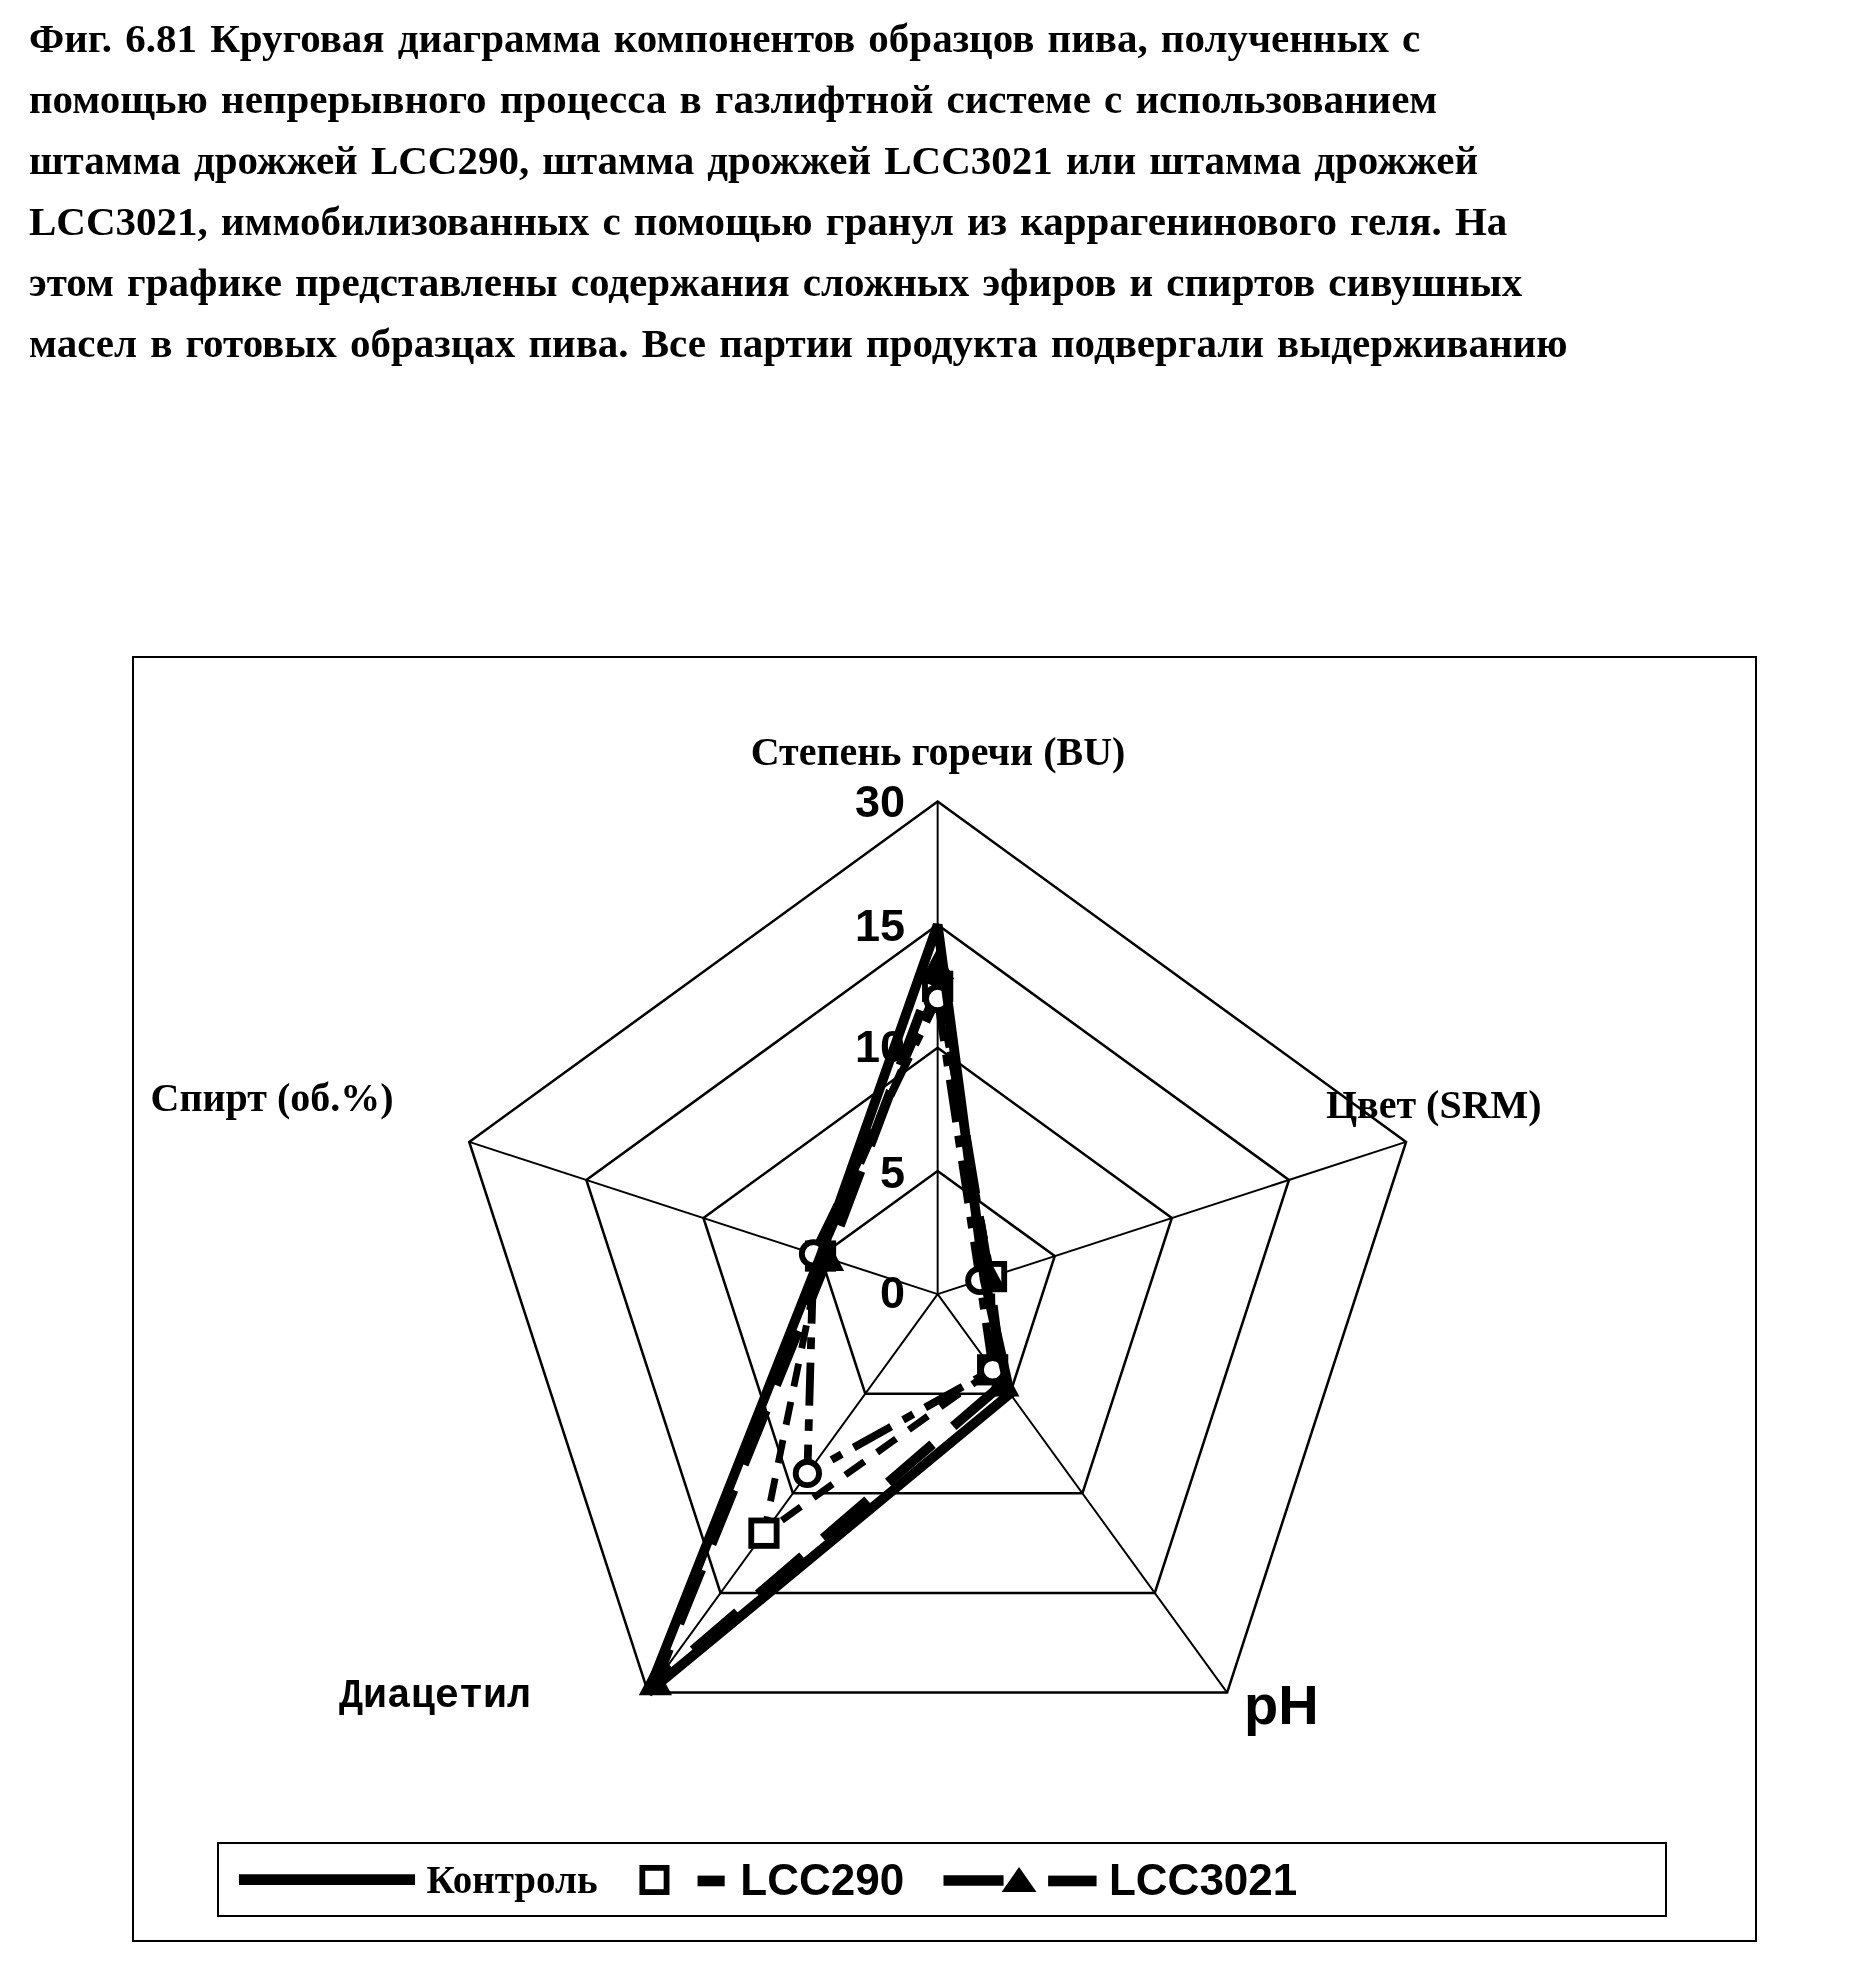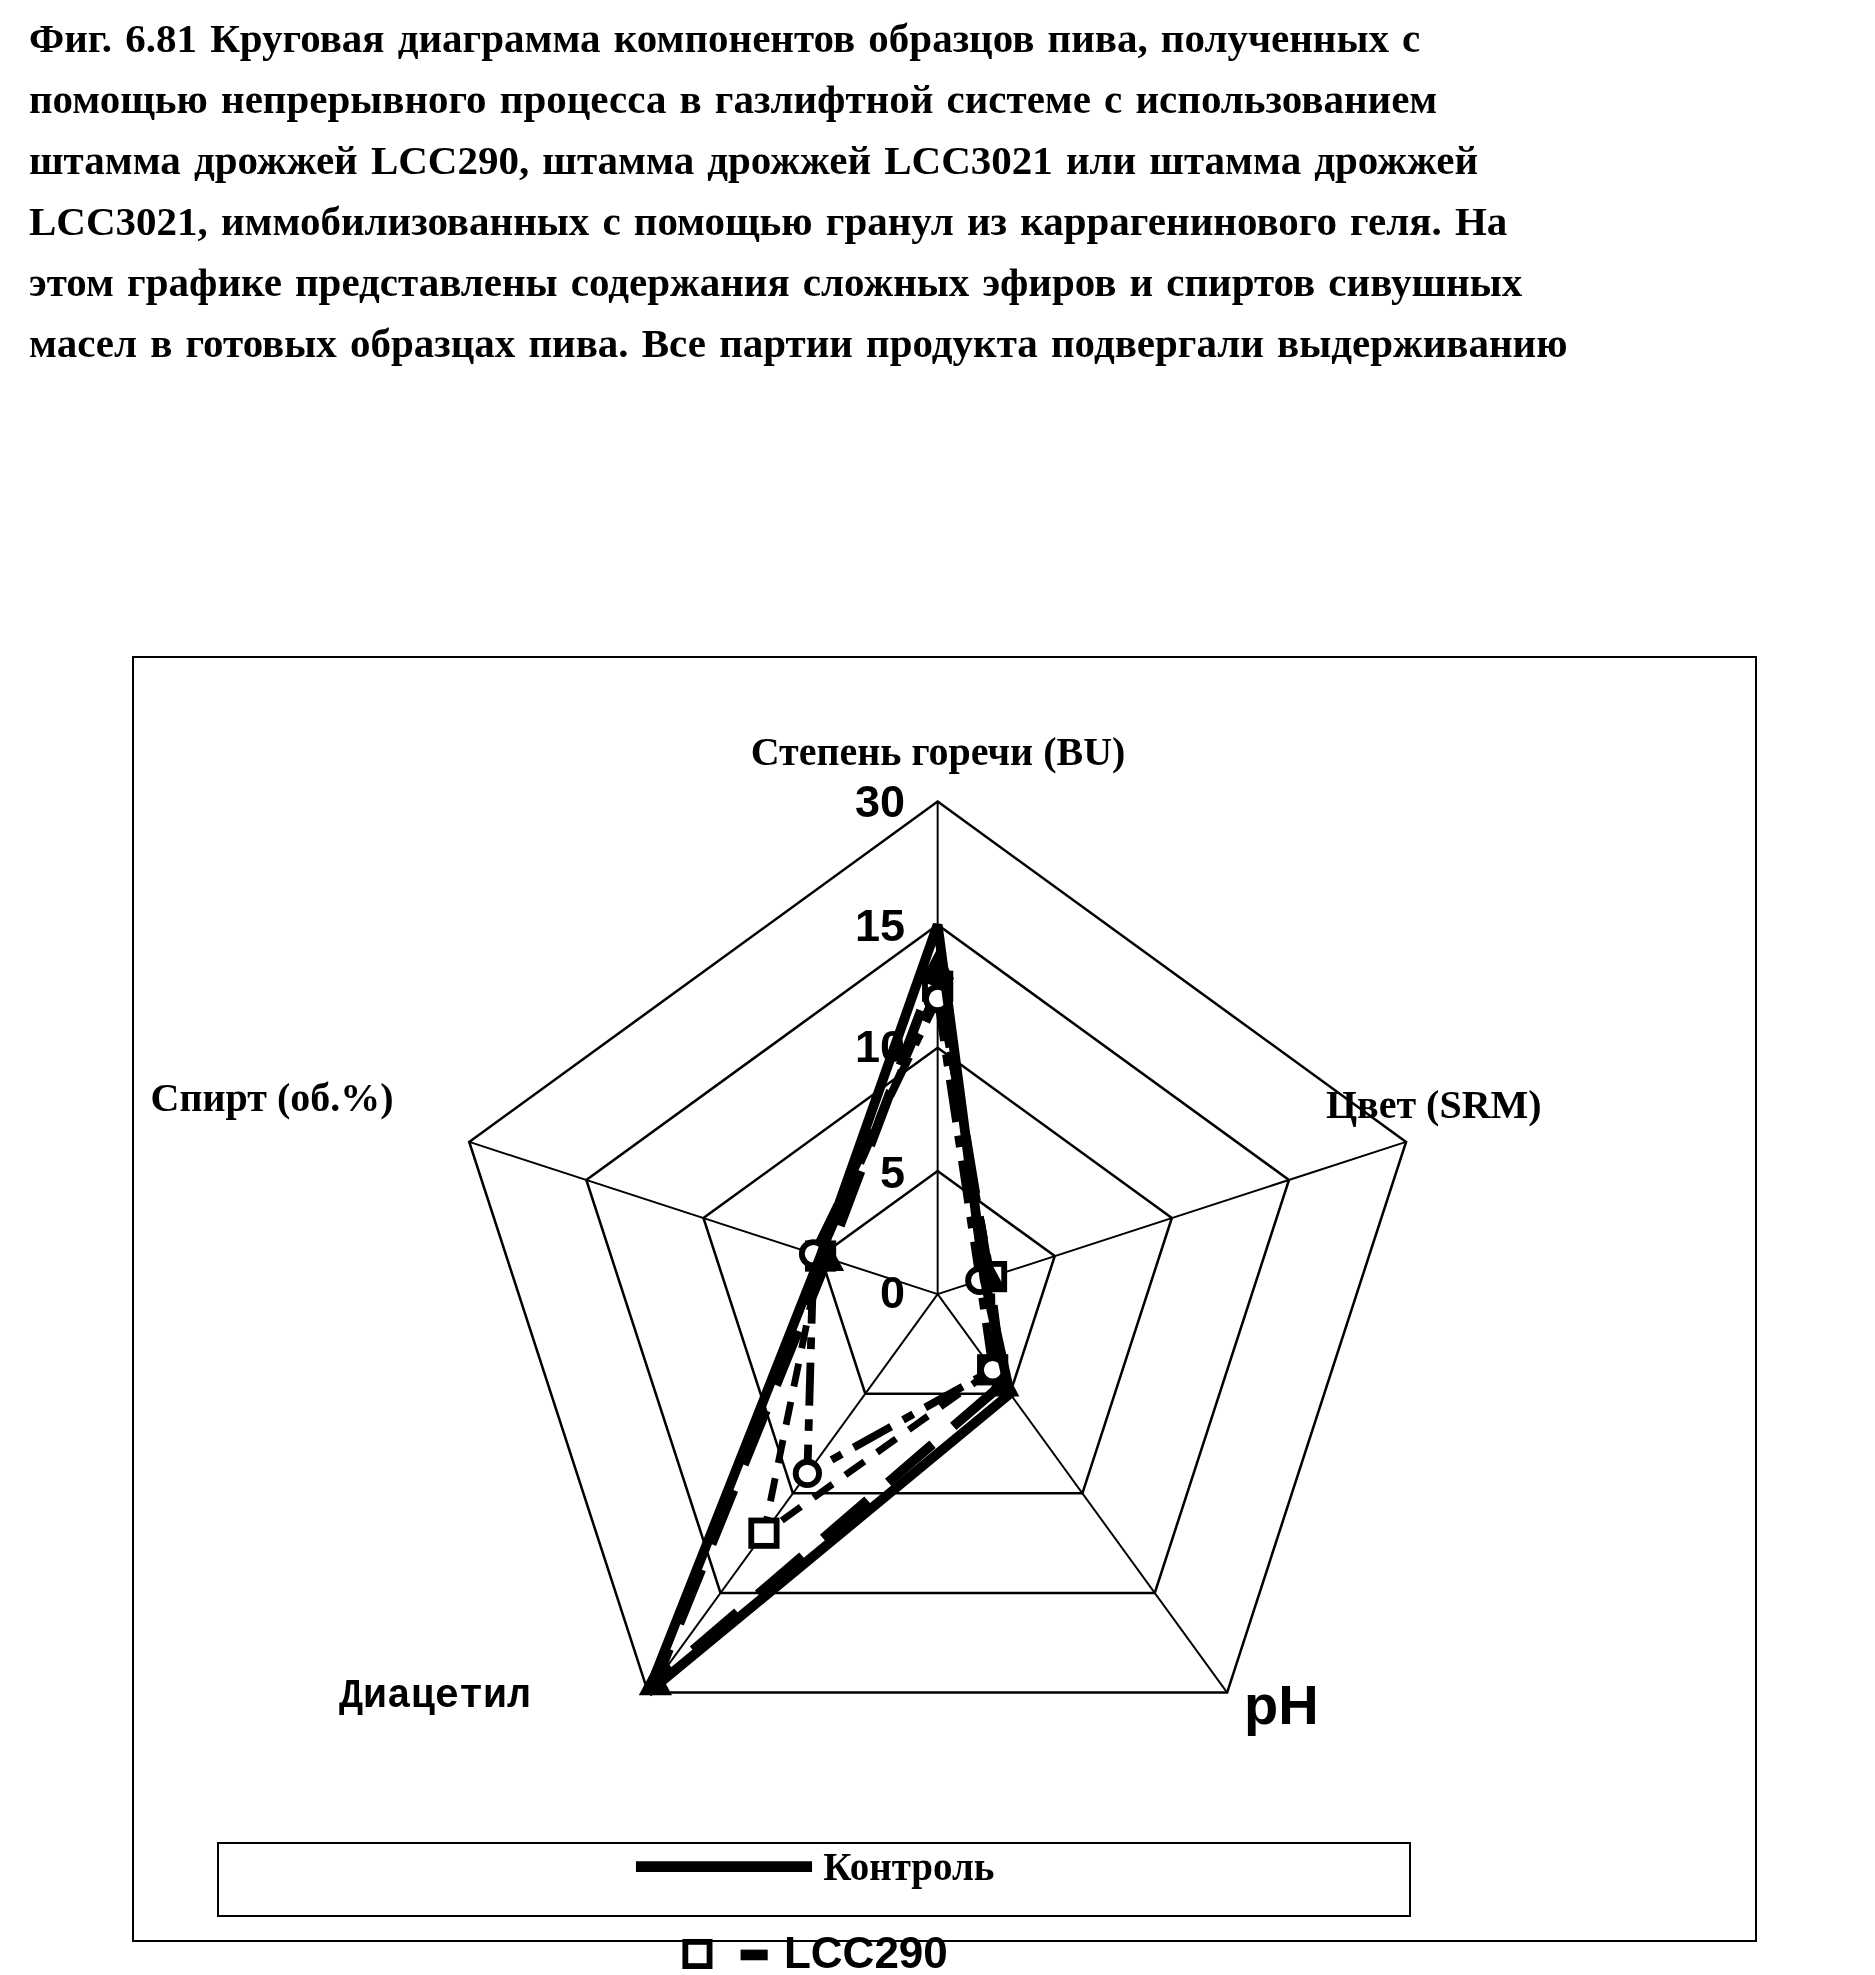--- a/index.html
+++ b/index.html
@@ -13,22 +13,22 @@
   .tick{position:absolute;width:127px;text-align:right;font-family:"Liberation Sans",sans-serif;
         font-size:45px;font-weight:700;line-height:51px;}
   .tick-20{left:644px;top:118px;} .tick-15{left:644px;top:242px;} .tick-10{left:644px;top:363px;}
   .tick-5{left:644px;top:489px;}  .tick-0{left:644px;top:609px;}
   .axis-title{position:absolute;font-size:40px;font-weight:600;white-space:nowrap;}
   .t-bitter{left:804px;top:70px;transform:translateX(-50%);}
   .t-color{left:1192px;top:423px;}
   .t-alcohol{left:16.6px;top:416px;}
   .t-ph{left:1110px;top:1014px;font-family:"Liberation Sans",sans-serif;font-weight:700;font-size:56px;}
   .t-diacetyl{left:205px;top:1016px;font-family:Liberation Mono, monospace;}
-  .legend{position:absolute;left:83px;top:1184px;width:1194px;height:75px;border:2.9px solid #000;
-          box-sizing:border-box;display:flex;align-items:center;padding:0 17.6px;gap:39px;flex-direction:column;}
+  .legend{position:absolute;left:83px;top:1184px;width:1450px;height:75px;border:2.9px solid #000;
+          box-sizing:border-box;display:flex;align-items:center;padding:0 17.6px;gap:39px;}
   .legend-item{display:flex;align-items:center;gap:9.8px;white-space:nowrap;}
   .legend-label-ser{font-size:39px;font-weight:600;font-family:"Liberation Serif",serif;}
   .legend-label-sans{font-size:44px;font-weight:700;font-family:"Liberation Sans",sans-serif;}
   .swatch{display:block;}
 </style>
 </head>
 <body>
 
 <div class="page">
 

